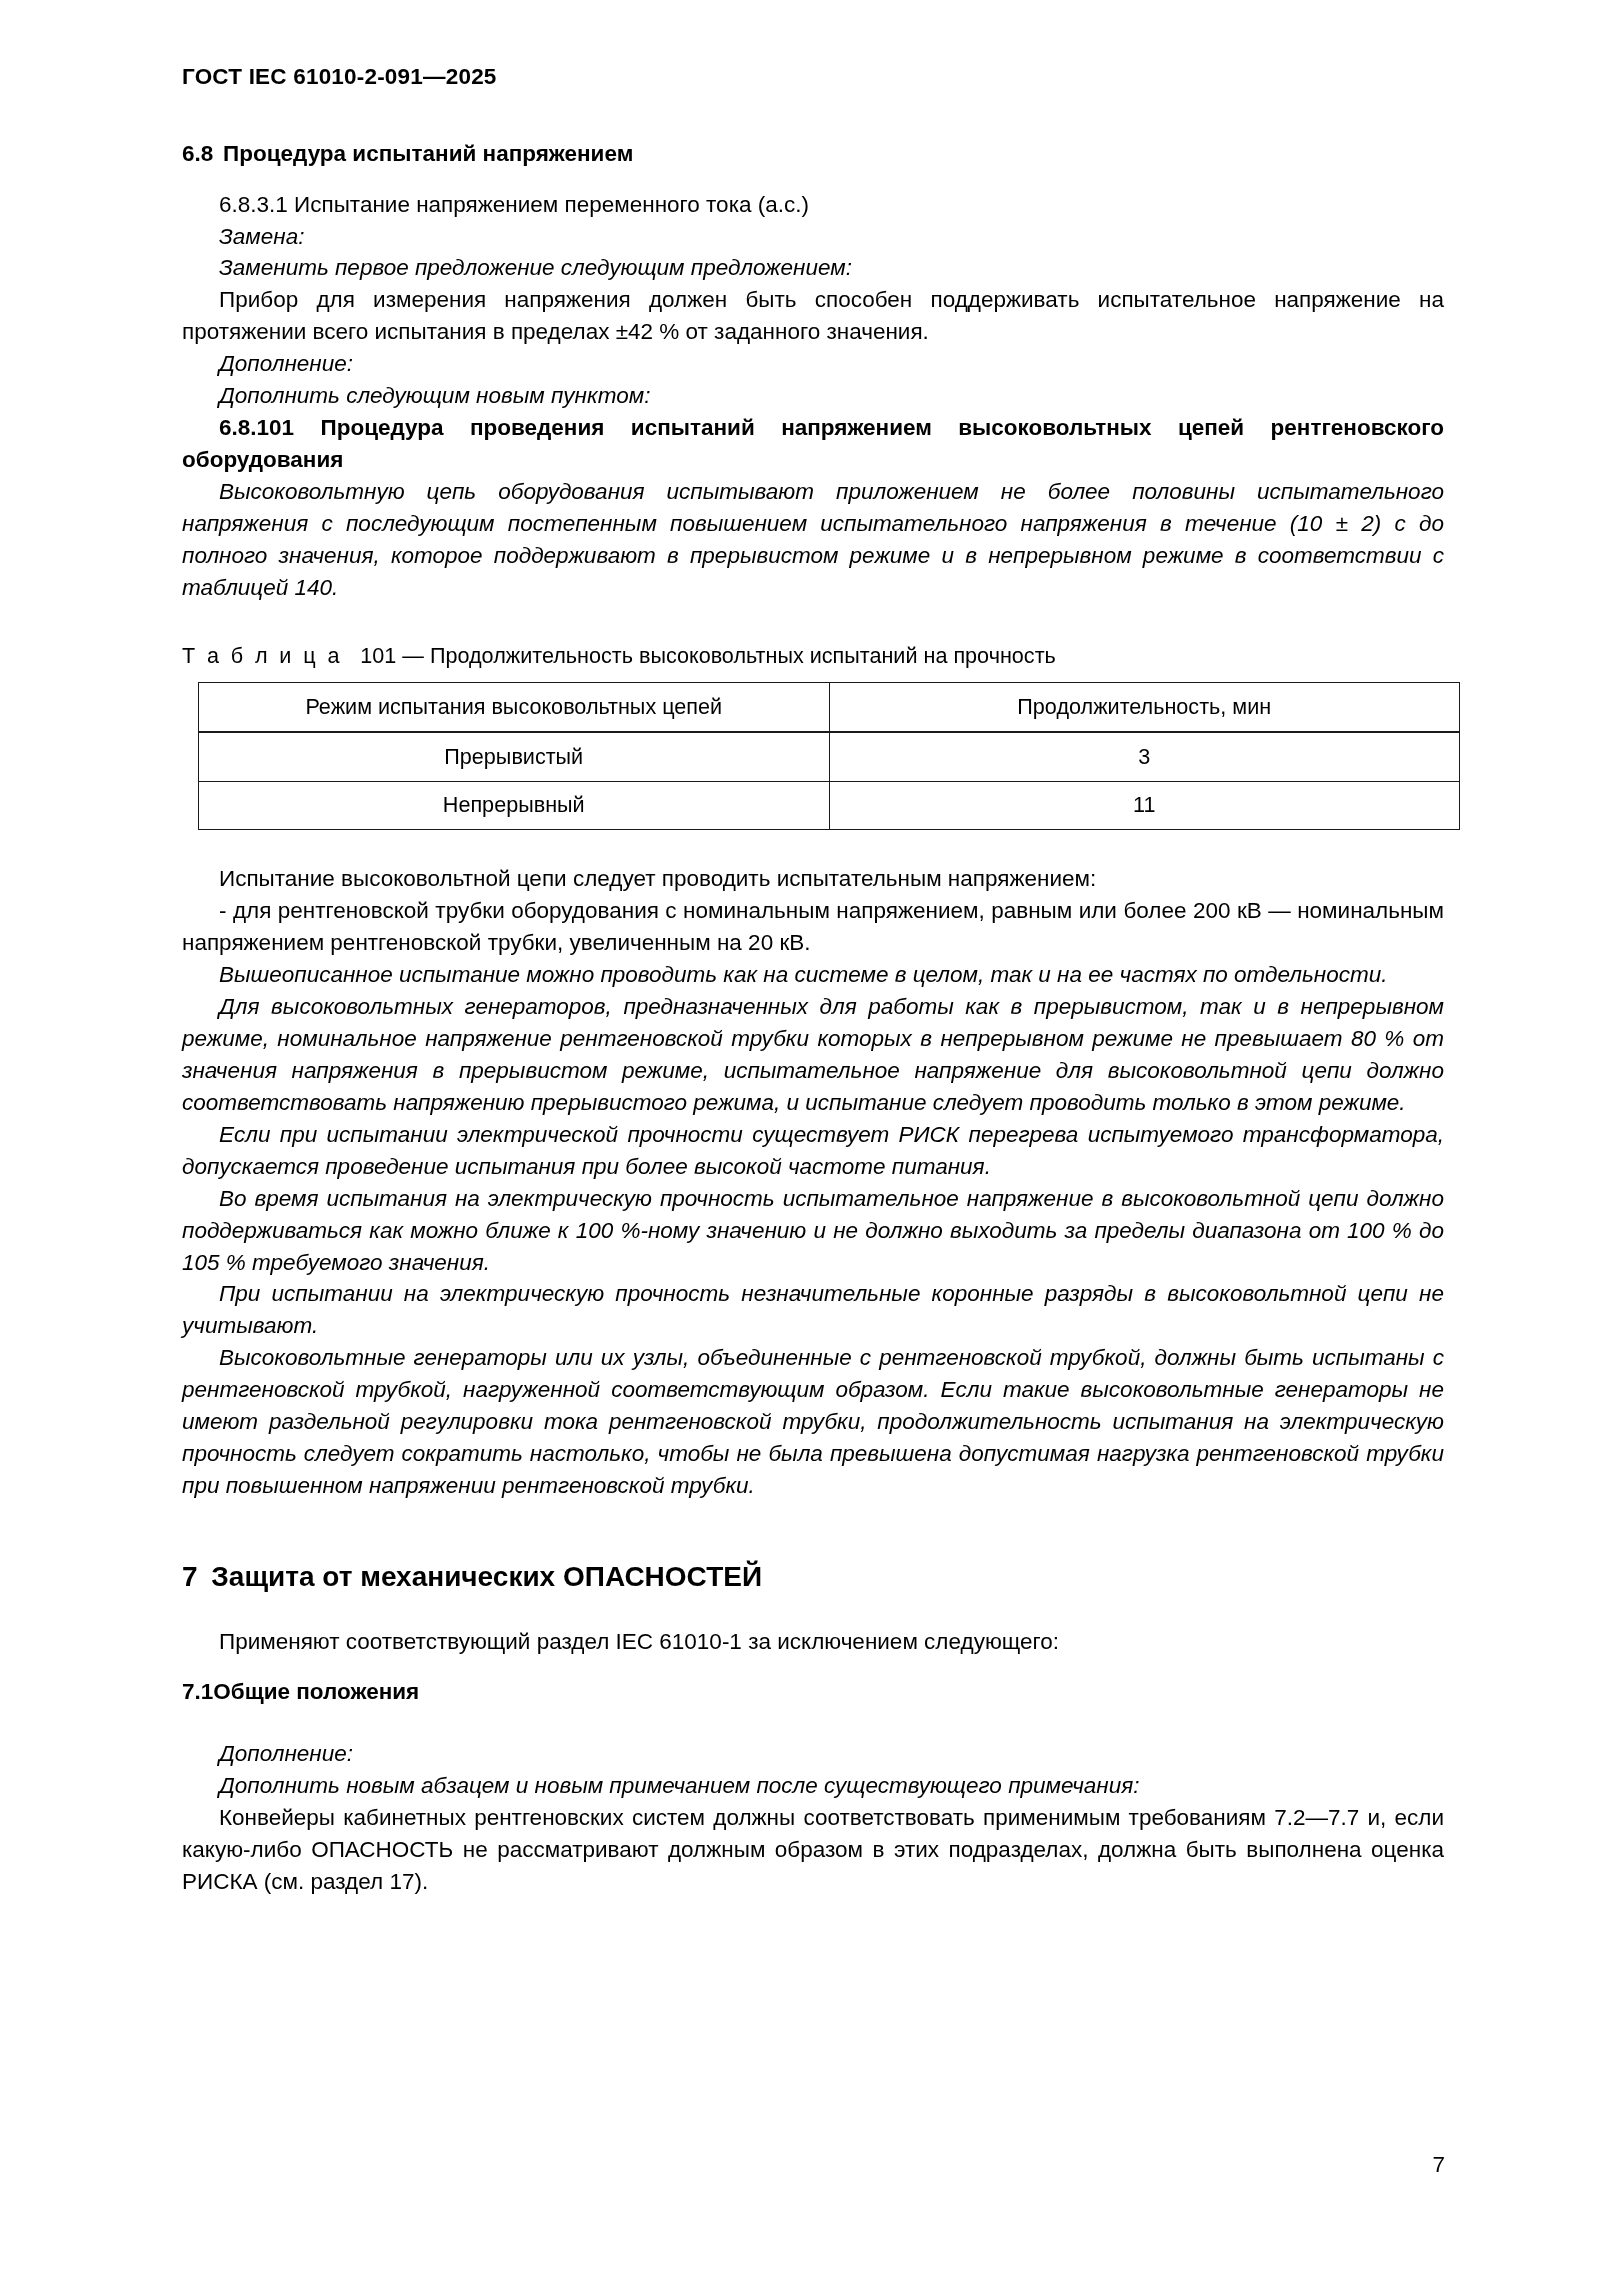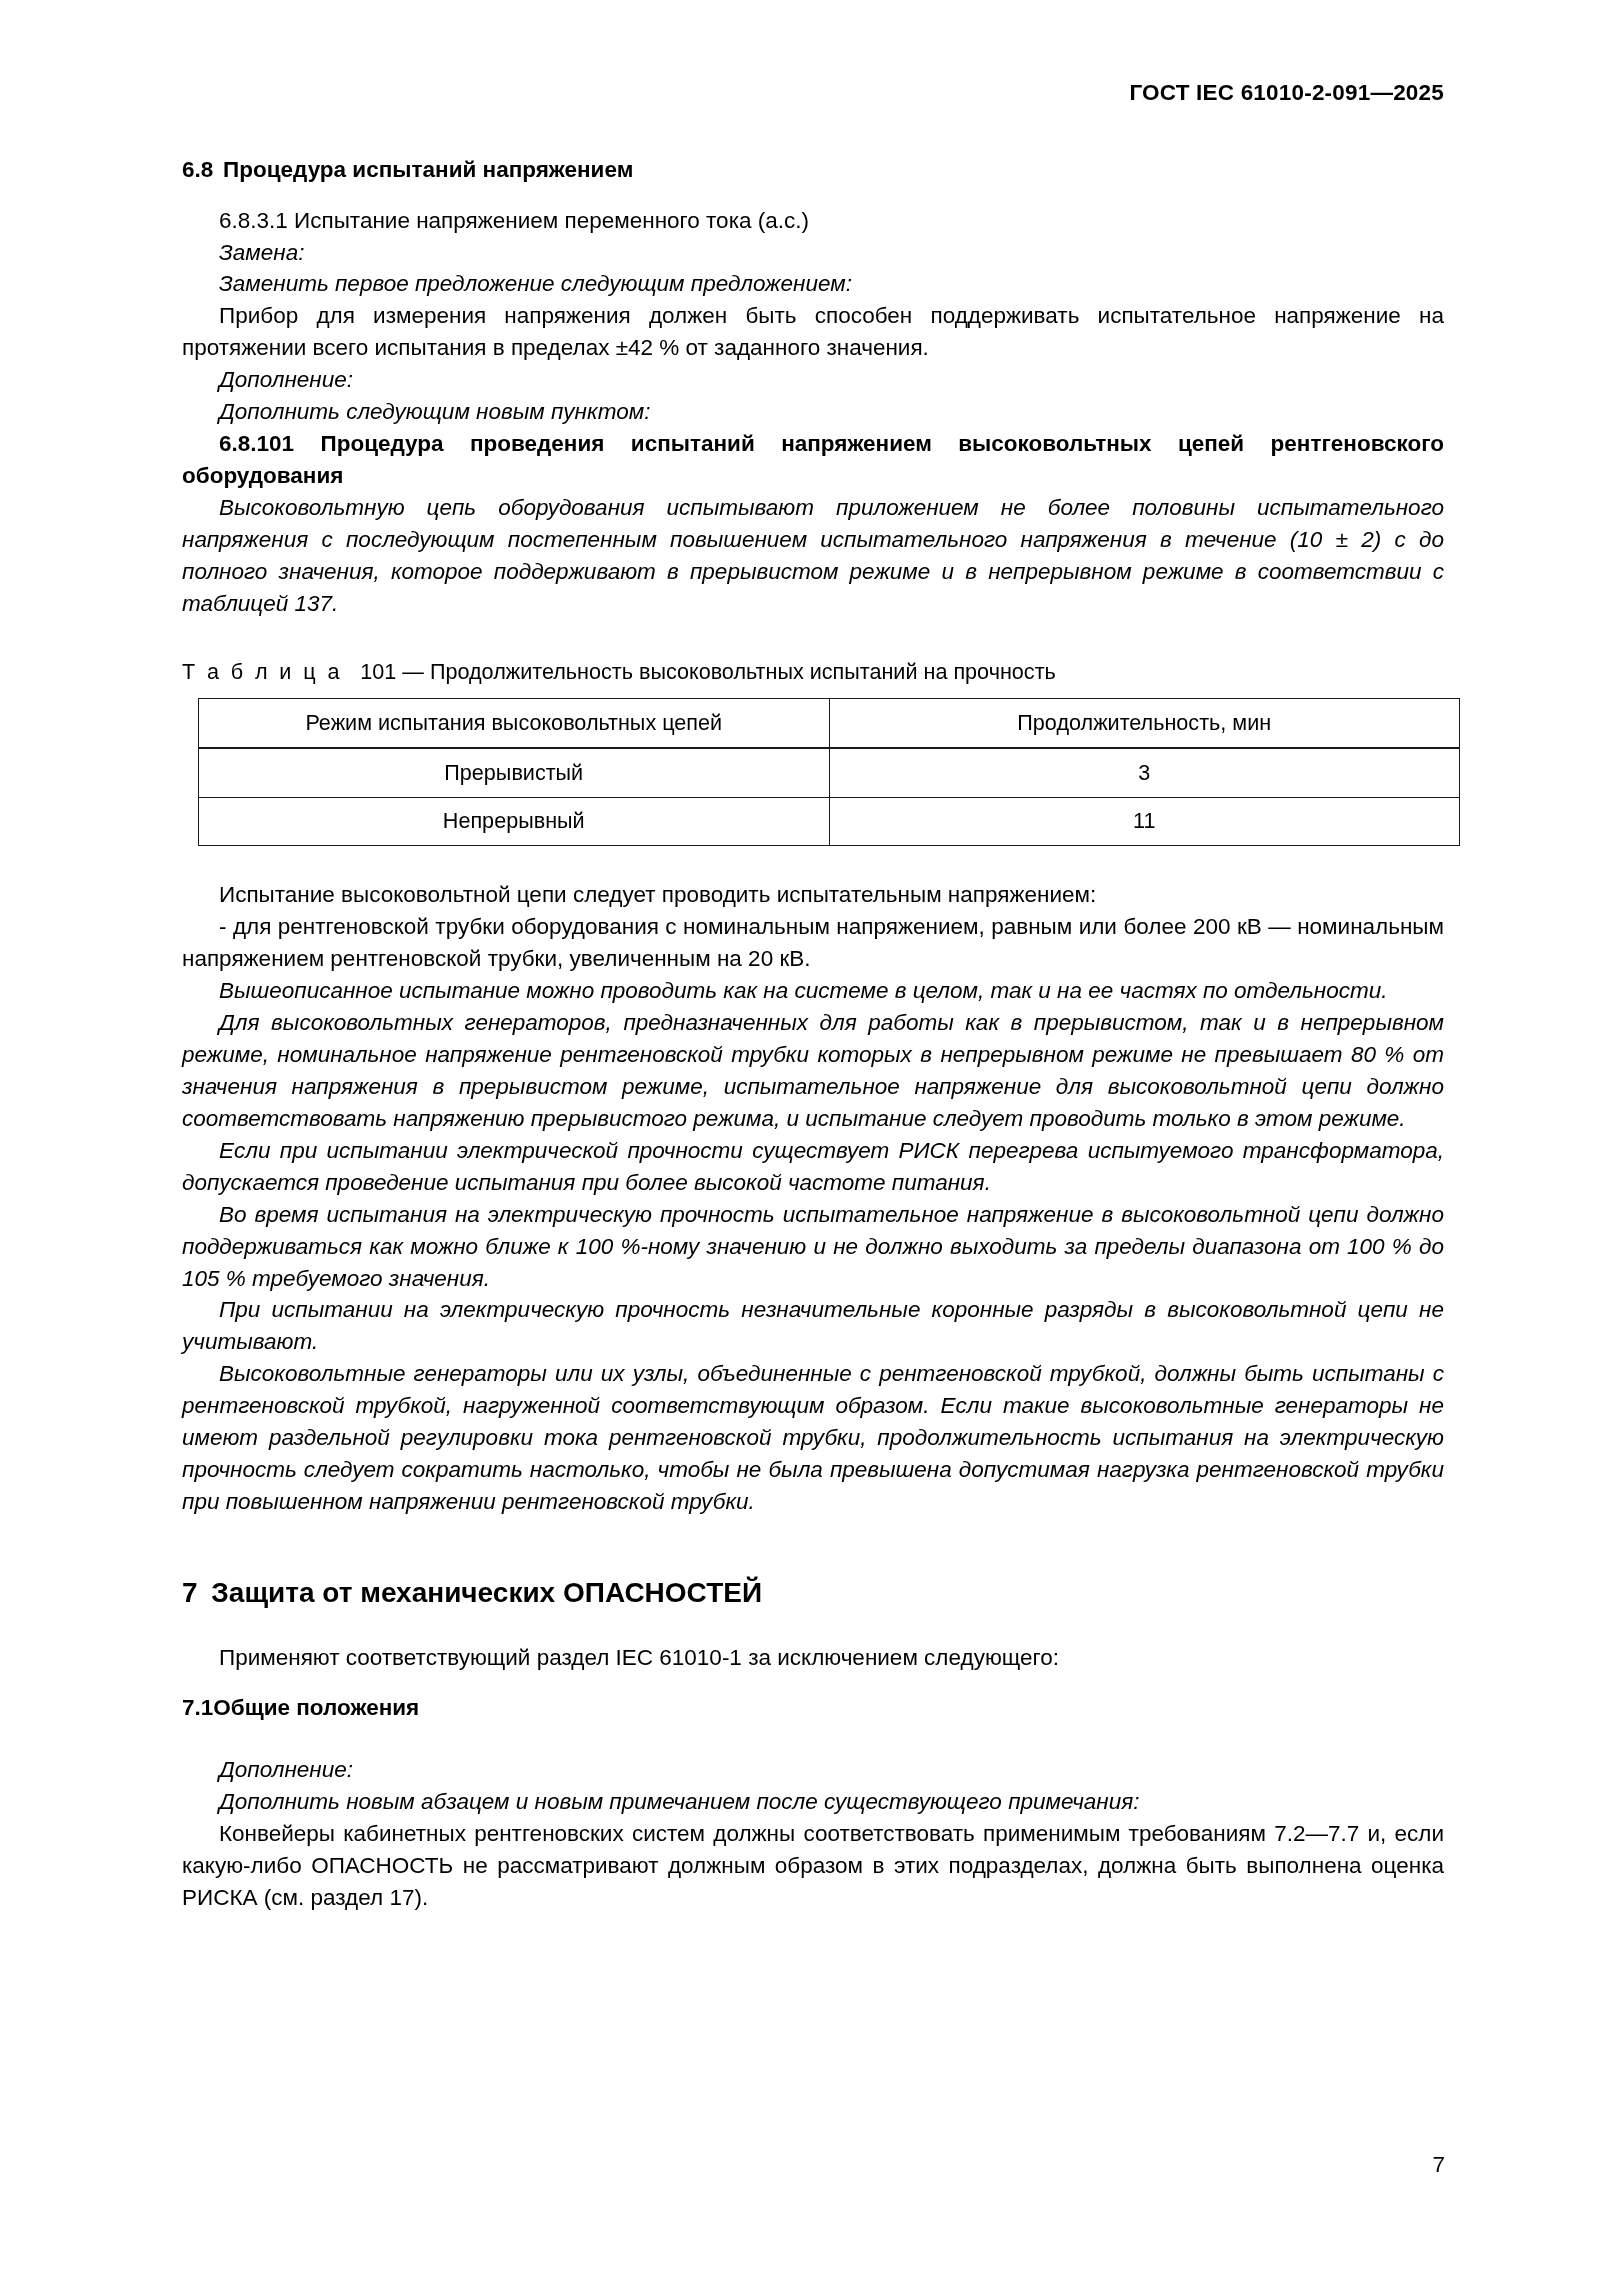--- a/index.html
+++ b/index.html
@@ -19,25 +19,25 @@
     background: #ffffff;
     box-sizing: border-box;
   }
   .content {
     position: absolute;
     left: 182px;
     top: 0;
     width: 1262px;
   }
   .header {
-    text-align: right;
+    text-align: left;
     font-size: 22.5px;
     font-weight: bold;
     letter-spacing: 0.2px;
-    padding-top: 80px;
+    padding-top: 64px;
   }
   .h-sec {
     font-size: 22.5px;
     font-weight: bold;
     margin-top: 51px;
     margin-bottom: 13px;
   }
   .h-sec .num {
     margin-right: 9.8px;
   }
@@ -122,21 +122,21 @@
 
     <p class="indent gap-m">6.8.3.1  Испытание напряжением переменного тока (a.c.)</p>
     <p class="indent it">Замена:</p>
     <p class="indent it">Заменить первое предложение следующим предложением:</p>
     <p class="indent">Прибор для измерения напряжения должен быть способен поддерживать испытательное напряжение на протяжении всего испытания в пределах ±42 % от заданного значения.</p>
     <p class="indent it">Дополнение:</p>
     <p class="indent it">Дополнить следующим новым пунктом:</p>
 
     <p class="indent bold"><span>6.8.101</span> <span>Процедура проведения испытаний напряжением высоковольтных цепей рентгеновского оборудования</span></p>
 
-    <p class="indent it">Высоковольтную цепь оборудования испытывают приложением не более половины испытательного напряжения с последующим постепенным повышением испытательного напряжения в течение (10 ± 2) с до полного значения, которое поддерживают в прерывистом режиме и в непрерывном режиме в соответствии с таблицей 137.</p>
+    <p class="indent it">Высоковольтную цепь оборудования испытывают приложением не более половины испытательного напряжения с последующим постепенным повышением испытательного напряжения в течение (10 ± 2) с до полного значения, которое поддерживают в прерывистом режиме и в непрерывном режиме в соответствии с таблицей 140.</p>
 
     <div class="table-caption">
       <span class="spaced">Т а б л и ц а</span>
       &nbsp;&nbsp;<span>101</span>
       <span>— Продолжительность высоковольтных испытаний на прочность</span>
     </div>
 
     <table class="t101">
       <thead>
         <tr>

